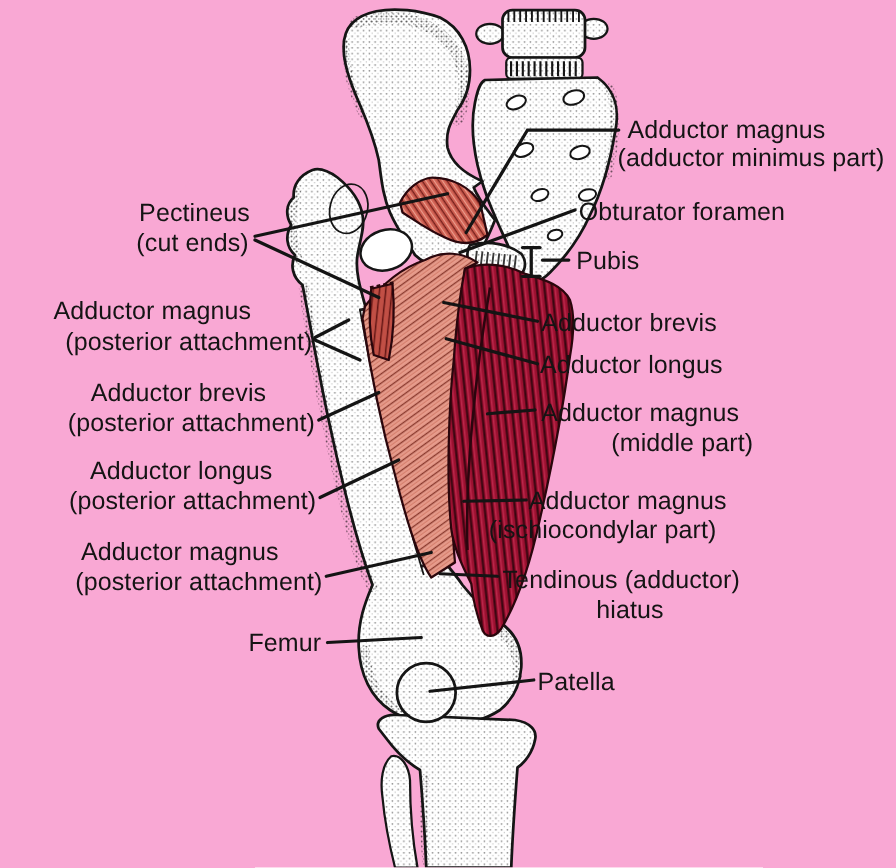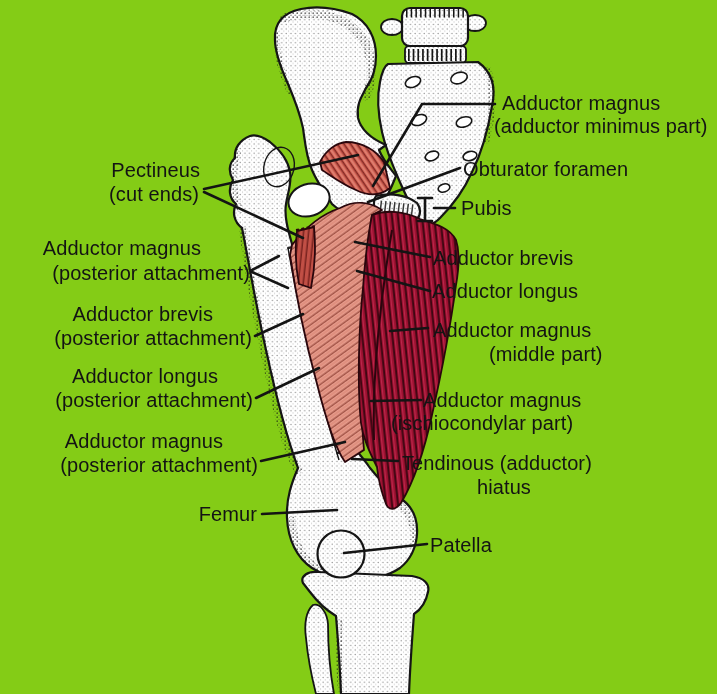--- a/index.html
+++ b/index.html
@@ -1,16 +1,16 @@
 <!DOCTYPE html>
 <html><head>
 <meta charset="utf-8">
 <style>
   html,body{margin:0;padding:0;background:#ffffff;}
-  .stage{position:relative;width:717px;height:694px;background:#84cc16;overflow:hidden;
+  .stage{position:relative;width:717px;height:694px;background:#f9a8d4;overflow:hidden;
          font-family:"Liberation Sans",sans-serif;}
   svg{position:absolute;left:0;top:0;}
   text{font-family:"Liberation Sans",sans-serif;font-size:20px;fill:#141414;letter-spacing:0.1px;}
   .bone{fill:url(#stipple);stroke:#151515;stroke-width:2.2;stroke-linejoin:round;}
   .bone-thin{fill:url(#stipple);stroke:#151515;stroke-width:1.8;stroke-linejoin:round;}
   .shade{fill:none;stroke:url(#stippleDense);stroke-linecap:round;}
   .muscle-outline{stroke:#2a060c;stroke-width:1.8;stroke-linejoin:round;}
   .leader{stroke:#141414;stroke-width:2.6;fill:none;stroke-linecap:round;}
 </style>
 </head>

